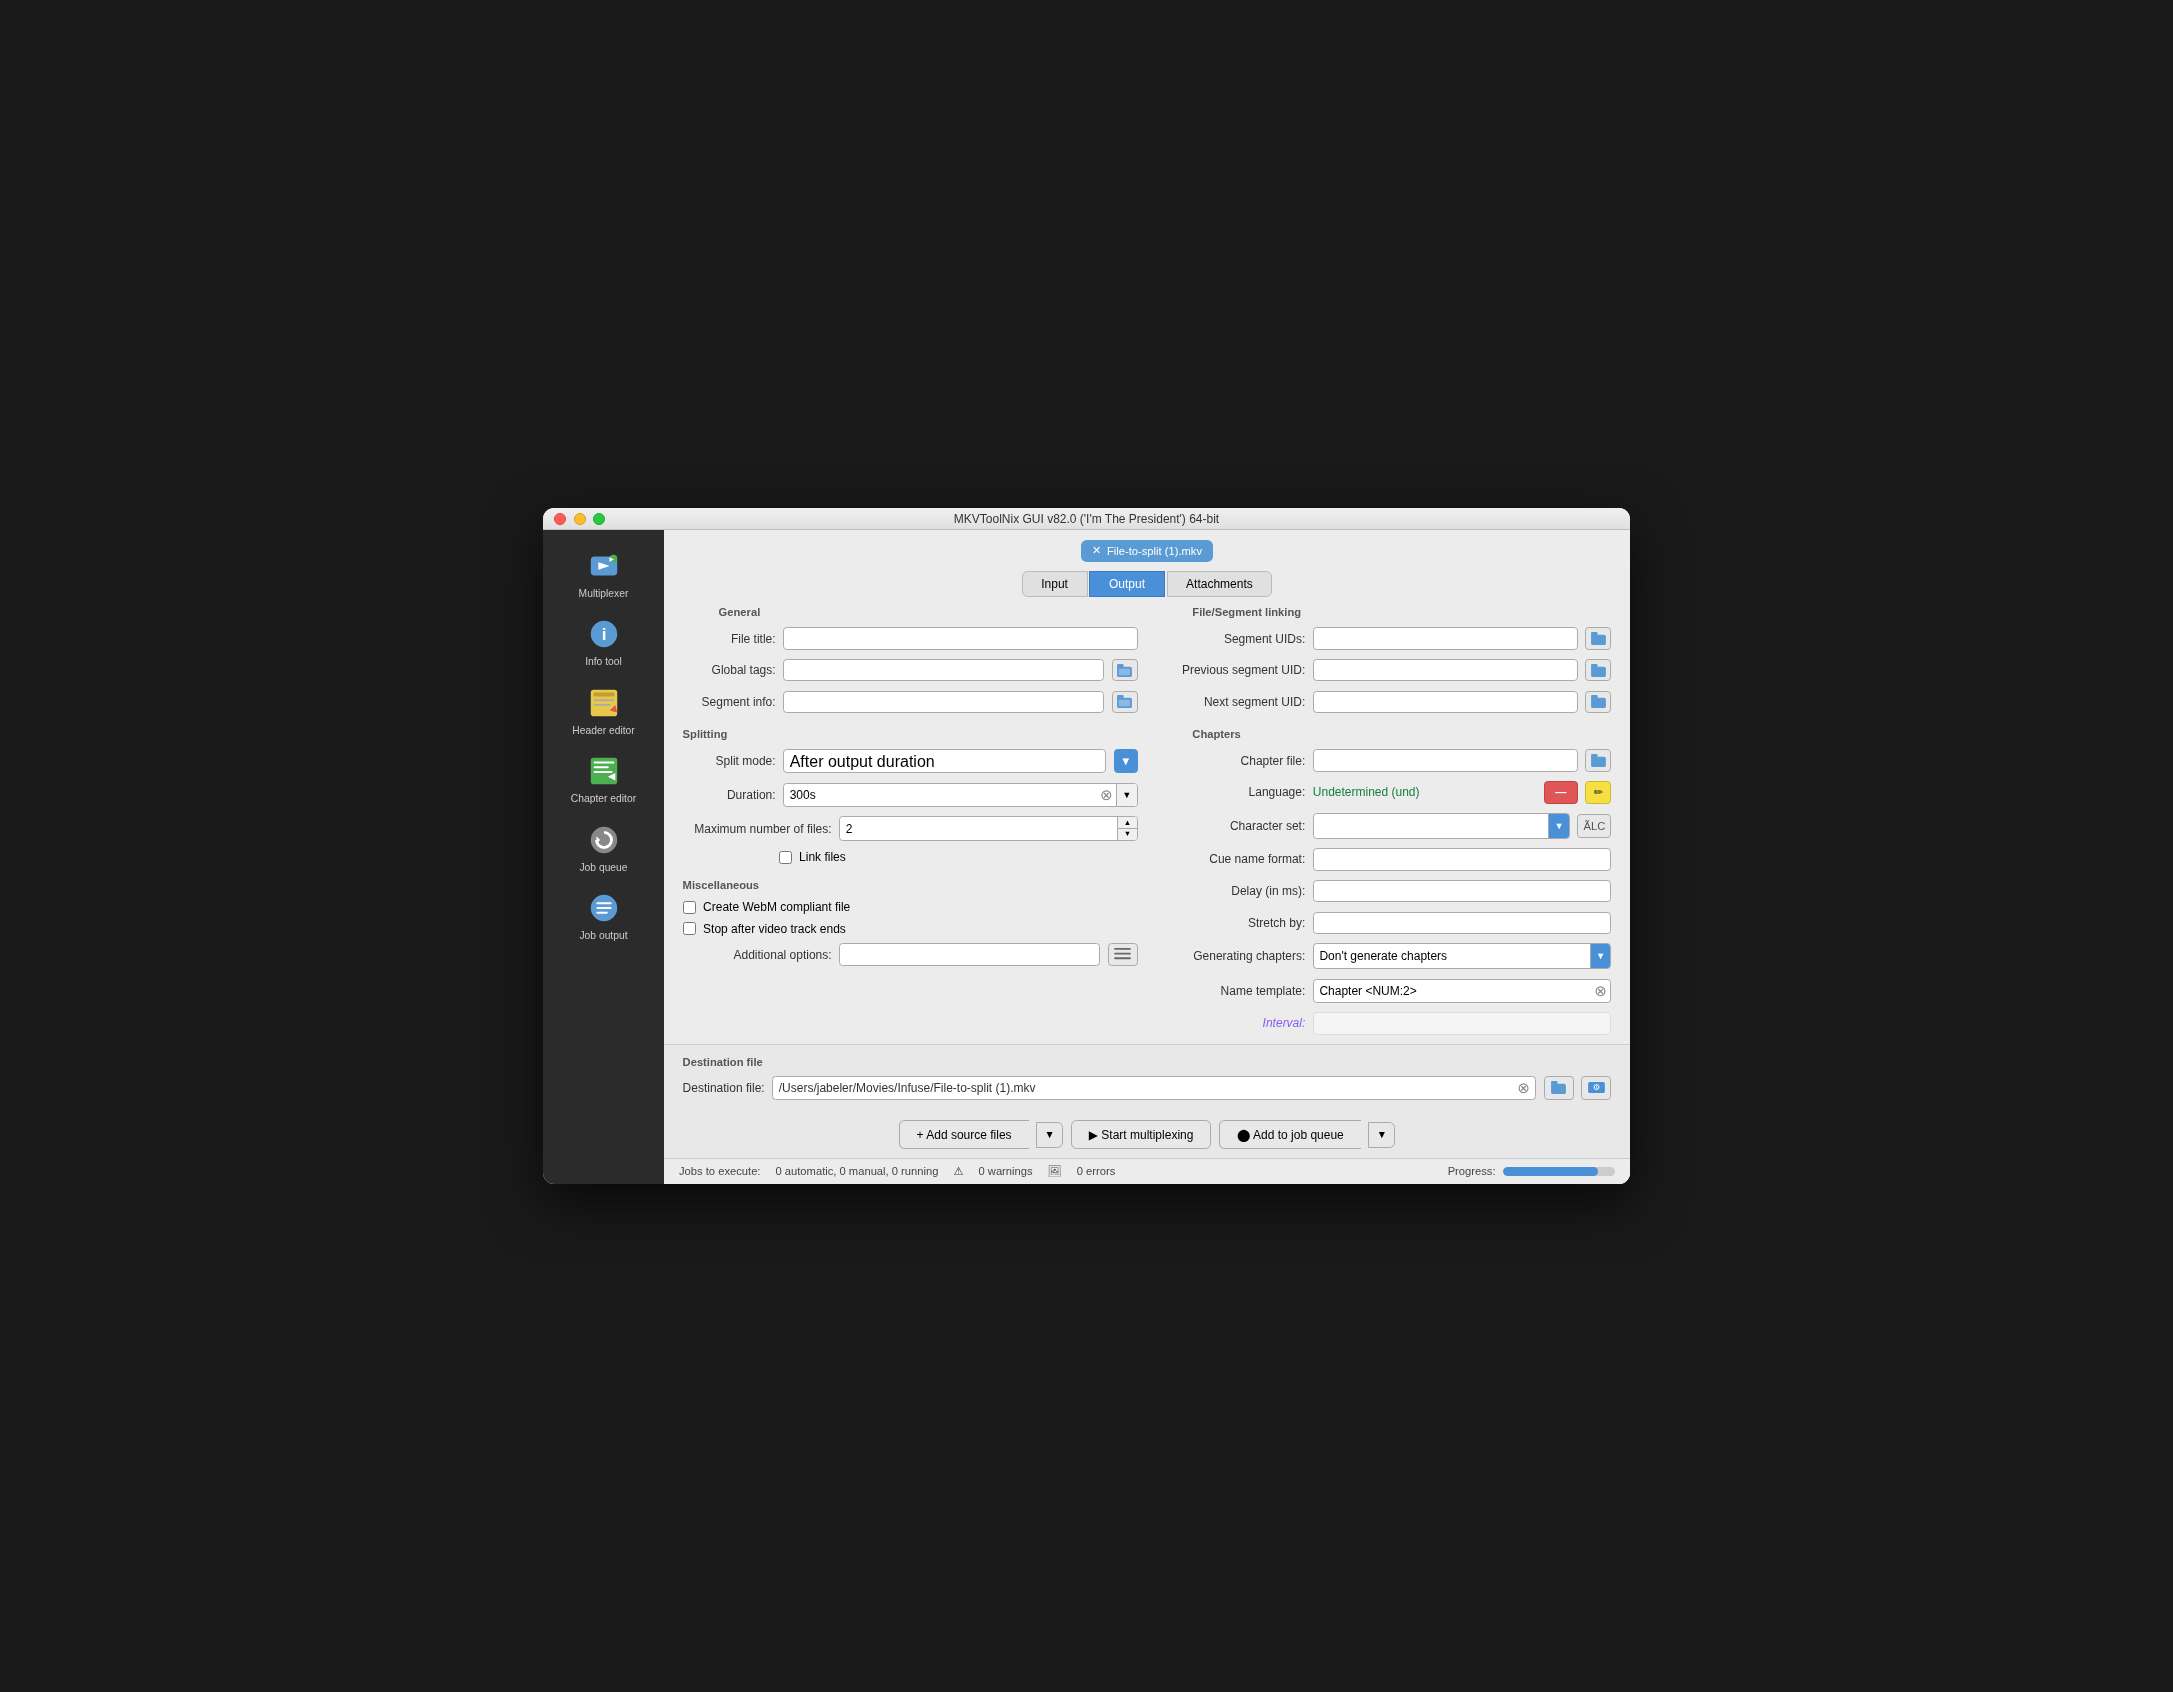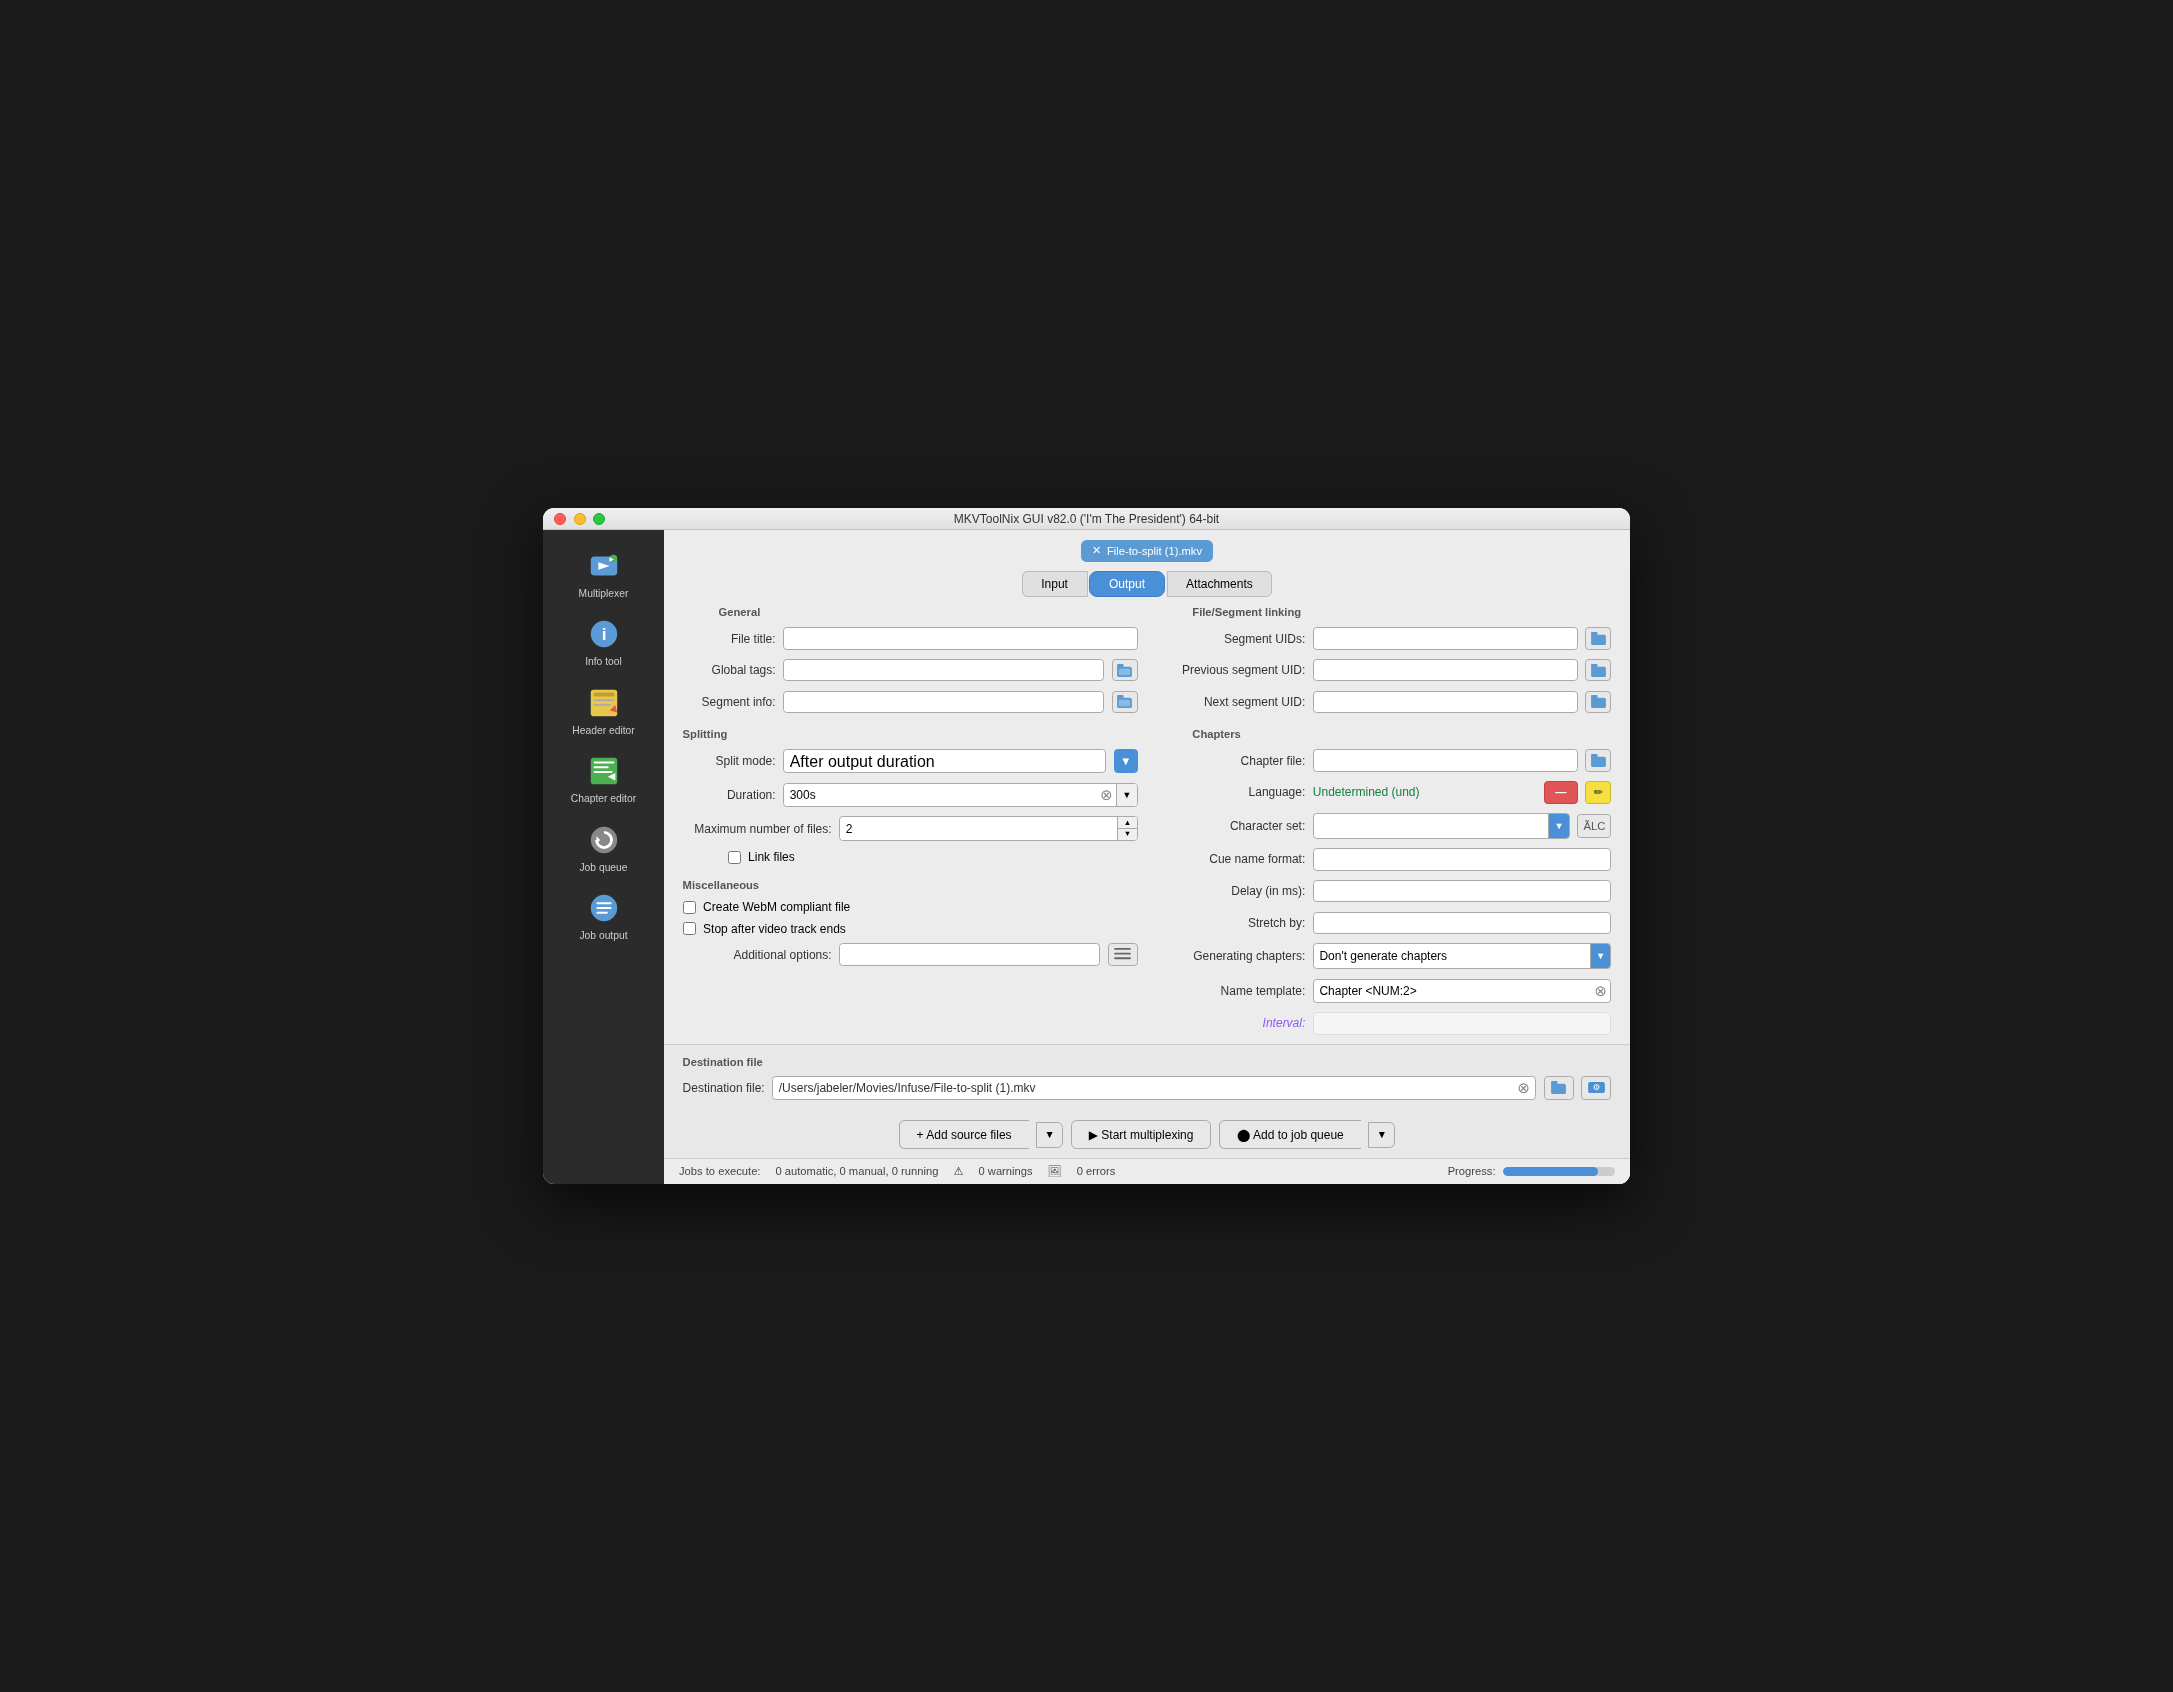--- a/index.html
+++ b/index.html
@@ -101,21 +101,21 @@
       display: flex;
       gap: 1.9px;
       justify-content: center;
     }
     .tab-btn {
       padding: 4.7px 18.6px;
       border: 0.9px solid #bbb;
       background: #e0e0e0;
       font-size: 12px;
       cursor: pointer;
-      border-radius: 8px;
+      border-radius: 0;
     }
     .tab-btn:first-child { border-radius: 5.6px 0 0 5.6px; }
     .tab-btn:last-child { border-radius: 0 5.6px 5.6px 0; }
     .tab-btn.active {
       background: #4a90d9;
       color: white;
       border-color: #3a7bc8;
     }
     .panels-container {
       flex: 1;
@@ -286,21 +286,21 @@
       align-items: center;
       justify-content: center;
       line-height: 1;
     }
     .spinner-btn:first-child { border-bottom: 0.9px solid #aaa; }
     .checkbox-row {
       display: flex;
       align-items: center;
       gap: 7.5px;
       margin-bottom: 7.5px;
-      margin-left: 45px;
+      margin-left: 96px;
     }
     .checkbox-row input[type="checkbox"] { cursor: pointer; }
     .misc-section { margin-top: 15px; }
     .misc-title {
       font-size: 11.2px;
       font-weight: 600;
       color: #555;
       margin-bottom: 9.3px;
     }
     .add-opts-row {

